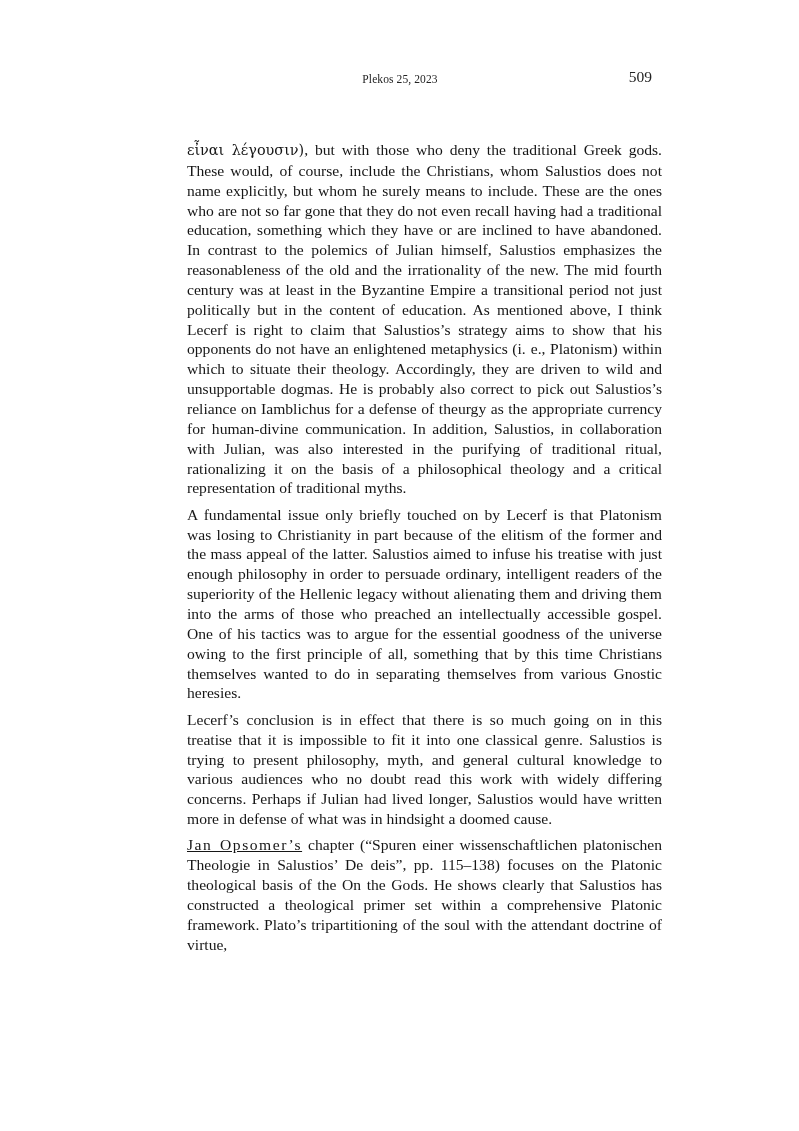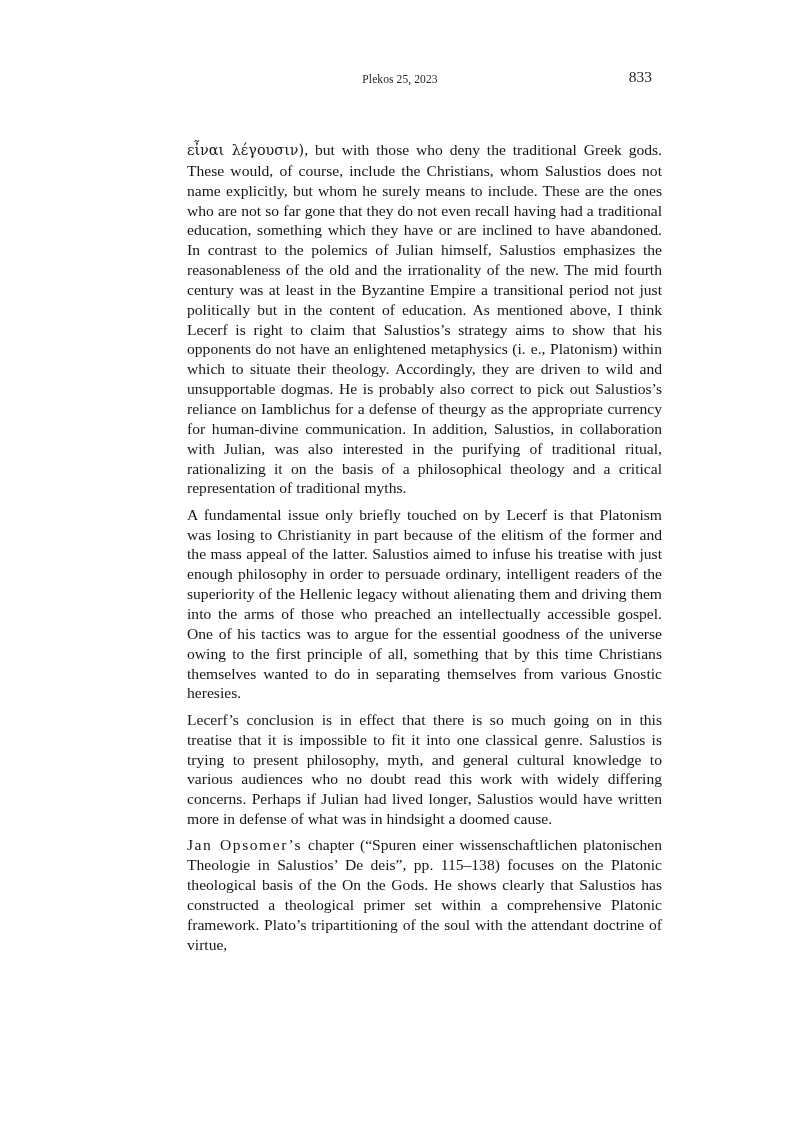--- a/index.html
+++ b/index.html
@@ -69,35 +69,35 @@
     text-align: justify;
     text-justify: inter-word;
     word-spacing: 0.1px;
     hyphens: none;
     color: #161616;
   }
   p.para:last-child { margin-bottom: 0; }
 
   
   .ital { }
-  .spaced { letter-spacing: 1.55px; }
+  .spaced { letter-spacing: 1.55px; text-decoration: underline; }
   .greek {
     font-family: "DejaVu Serif", "Liberation Serif", serif;
     font-size: 14.4px;
   }
   .thinsp { letter-spacing: 0.6px; }
 </style>
 </head>
 <body>
 
 <div class="page">
 
   <div class="running-head">
     <span class="running-head-title">Plekos 25, 2023</span>
-    <span class="running-head-folio">833</span>
+    <span class="running-head-folio">509</span>
   </div>
 
   <div class="textblock">
     <p class="para"><span class="greek">εἶναι λέγουσιν)</span>, but with those who deny the traditional Greek gods. These would, of course, include the Christians, whom Salustios does not name explicitly, but whom he surely means to include. These are the ones who are not so far gone that they do not even recall having had a traditional education, something which they have or are inclined to have abandoned. In contrast to the polemics of Julian himself, Salustios emphasizes the reasonableness of the old and the irrationality of the new. The mid fourth century was at least in the Byzantine Empire a transitional period not just politically but in the content of education. As mentioned above, I think Lecerf is right to claim that Salustios’s strategy aims to show that his opponents do not have an enlightened metaphysics (i.<span class="thinsp"> </span>e., Platonism) within which to situate their theology. Accordingly, they are driven to wild and unsupportable dogmas. He is probably also correct to pick out Salustios’s reliance on Iamblichus for a defense of theurgy as the appropriate currency for human-divine communication. In addition, Salustios, in collaboration with Julian, was also interested in the purifying of traditional ritual, rationalizing it on the basis of a philosophical theology and a critical representation of traditional myths.</p>
     <p class="para">A fundamental issue only briefly touched on by Lecerf is that Platonism was losing to Christianity in part because of the elitism of the former and the mass appeal of the latter. Salustios aimed to infuse his treatise with just enough philosophy in order to persuade ordinary, intelligent readers of the superiority of the Hellenic legacy without alienating them and driving them into the arms of those who preached an intellectually accessible <span class="ital">gospel.</span> One of his tactics was to argue for the essential goodness of the universe owing to the first principle of all, something that by this time Christians themselves wanted to do in separating themselves from various Gnostic heresies.</p>
     <p class="para">Lecerf’s conclusion is in effect that there is so much going on in this treatise that it is impossible to fit it into one classical genre. Salustios is trying to present philosophy, myth, and general cultural knowledge to various audiences who no doubt read this work with widely differing concerns. Perhaps if Julian had lived longer, Salustios would have written more in defense of what was in hindsight a doomed cause.</p>
     <p class="para"><span class="spaced">Jan Opsomer’s</span> chapter (“Spuren einer wissenschaftlichen platonischen Theologie in Salustios’ <span class="ital">De deis</span>”, pp. 115–138) focuses on the Platonic theological basis of the <span class="ital">On the Gods</span>. He shows clearly that Salustios has constructed a theological primer set within a comprehensive Platonic framework. Plato’s tripartitioning of the soul with the attendant doctrine of virtue,</p>
   </div>
 
 </div>

